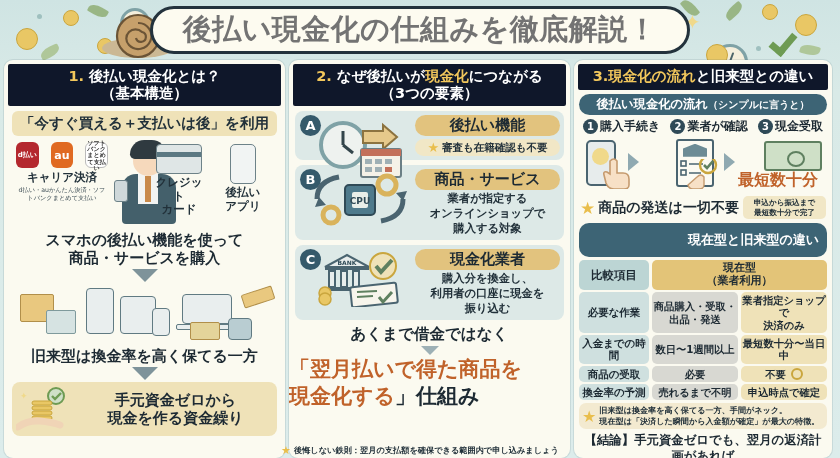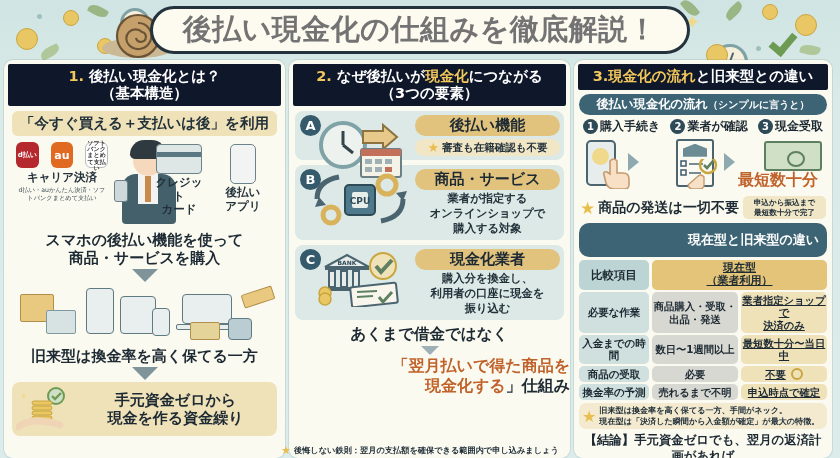--- a/index.html
+++ b/index.html
@@ -112,21 +112,21 @@
   .abc-art { position:absolute; left:12px; top:0; width:96px; height:64px; }
   .abc-right { flex:1; text-align:center; }
   .abc-title { background:#e2c37e; border-radius:13px; font-size:15px; font-weight:bold; color:#1d2a33;
                padding:1px 4px; white-space:nowrap; }
   .abc-body { font-size:11.3px; font-weight:bold; color:#22313a; line-height:1.3; margin-top:2px; }
   .star-note { background:#f1e7c6; border-radius:9px; font-size:10.5px; font-weight:bold; color:#22313a;
                margin-top:3px; padding:1px 3px; display:flex; align-items:center; gap:3px; justify-content:center; white-space:nowrap;}
   .star { color:#e9be4c; font-size:13px; }
 
   .closing { text-align:center; font-size:15.5px; font-weight:bold; color:#1d2a33; margin-top:4px; }
-  .closing2 { text-align:right; font-size:16px; font-weight:bold; color:#c0622a; line-height:1.25; margin-top:1px; }
+  .closing2 { text-align:left; font-size:21px; font-weight:bold; color:#c0622a; line-height:1.25; margin-top:1px; }
   .closing2 .blk { color:#1d2a33; }
 
   
   .sub-head { margin:4px 5px 0 5px; background:#3d6475; color:#fff; border-radius:13px; text-align:center;
               font-size:12.3px; font-weight:bold; padding:2px 2px; white-space:nowrap; }
   .sub-head .sm { font-size:10px; }
   .steps { display:flex; justify-content:space-around; margin:3px 4px 0 4px; }
   .step { display:flex; align-items:center; gap:2px; font-size:12px; font-weight:bold; color:#1d2a33; white-space:nowrap; }
   .num { width:15px;height:15px;border-radius:50%;background:#2f4a57;color:#fff;font-size:10px;
          display:flex;align-items:center;justify-content:center; flex:0 0 15px;}
@@ -146,21 +146,21 @@
              color:#22313a; text-align:center; padding:2px 1px; line-height:1.3; }
 
   .tbl-head { margin:4px 5px 0 5px; background:#3d6475; color:#fff; border-radius:10px; text-align:right;
               font-size:13px; font-weight:bold; padding:8px; }
   .tbl { margin:3px 5px 0 5px; display:flex; flex-direction:column; gap:2px; }
   .trow { display:flex; gap:3px; }
   .tc { border-radius:5px; font-weight:bold; text-align:center; display:flex; align-items:center;
         justify-content:center; line-height:1.18; padding:2px 1px; }
   .tc.c0 { width:70px; background:#cfe0df; font-size:10.5px; color:#1d2a33; flex:0 0 70px;}
   .tc.c1 { flex:1; background:#d8d8d2; font-size:10.3px; color:#1d2a33; }
-  .tc.c2 { flex:1; background:#efe2b8; font-size:10.3px; color:#1d2a33;text-decoration:underline; }
+  .tc.c2 { flex:1; background:#efe2b8; font-size:10.3px; color:#1d2a33; }
   .trow.hdr .tc.c1 { background:#c7c7c0; font-size:11px; }
   .trow.hdr .tc.c2 { background:#e3c478; font-size:11px; }
   .trow.hdr .tc.c0 { background:#bcd5d4; font-size:11.5px; }
   .circ-ok { display:inline-block; width:12px;height:12px;border:2.5px solid #caa63e;border-radius:50%;margin-left:5px; }
 
   .warn { margin:3px 5px 0 5px; background:#f3ead0; border-radius:7px; display:flex; gap:3px;
           align-items:center; padding:2px 3px; }
   .warn-t { font-size:8.1px; font-weight:bold; color:#22313a; line-height:1.35; }
   .concl { margin:3px 5px 0 5px; text-align:center; font-size:12.4px; font-weight:bold; color:#1d2a33; line-height:1.25; }
   .foot { position:absolute; left:0; bottom:1px; width:100%; display:flex; align-items:center;

